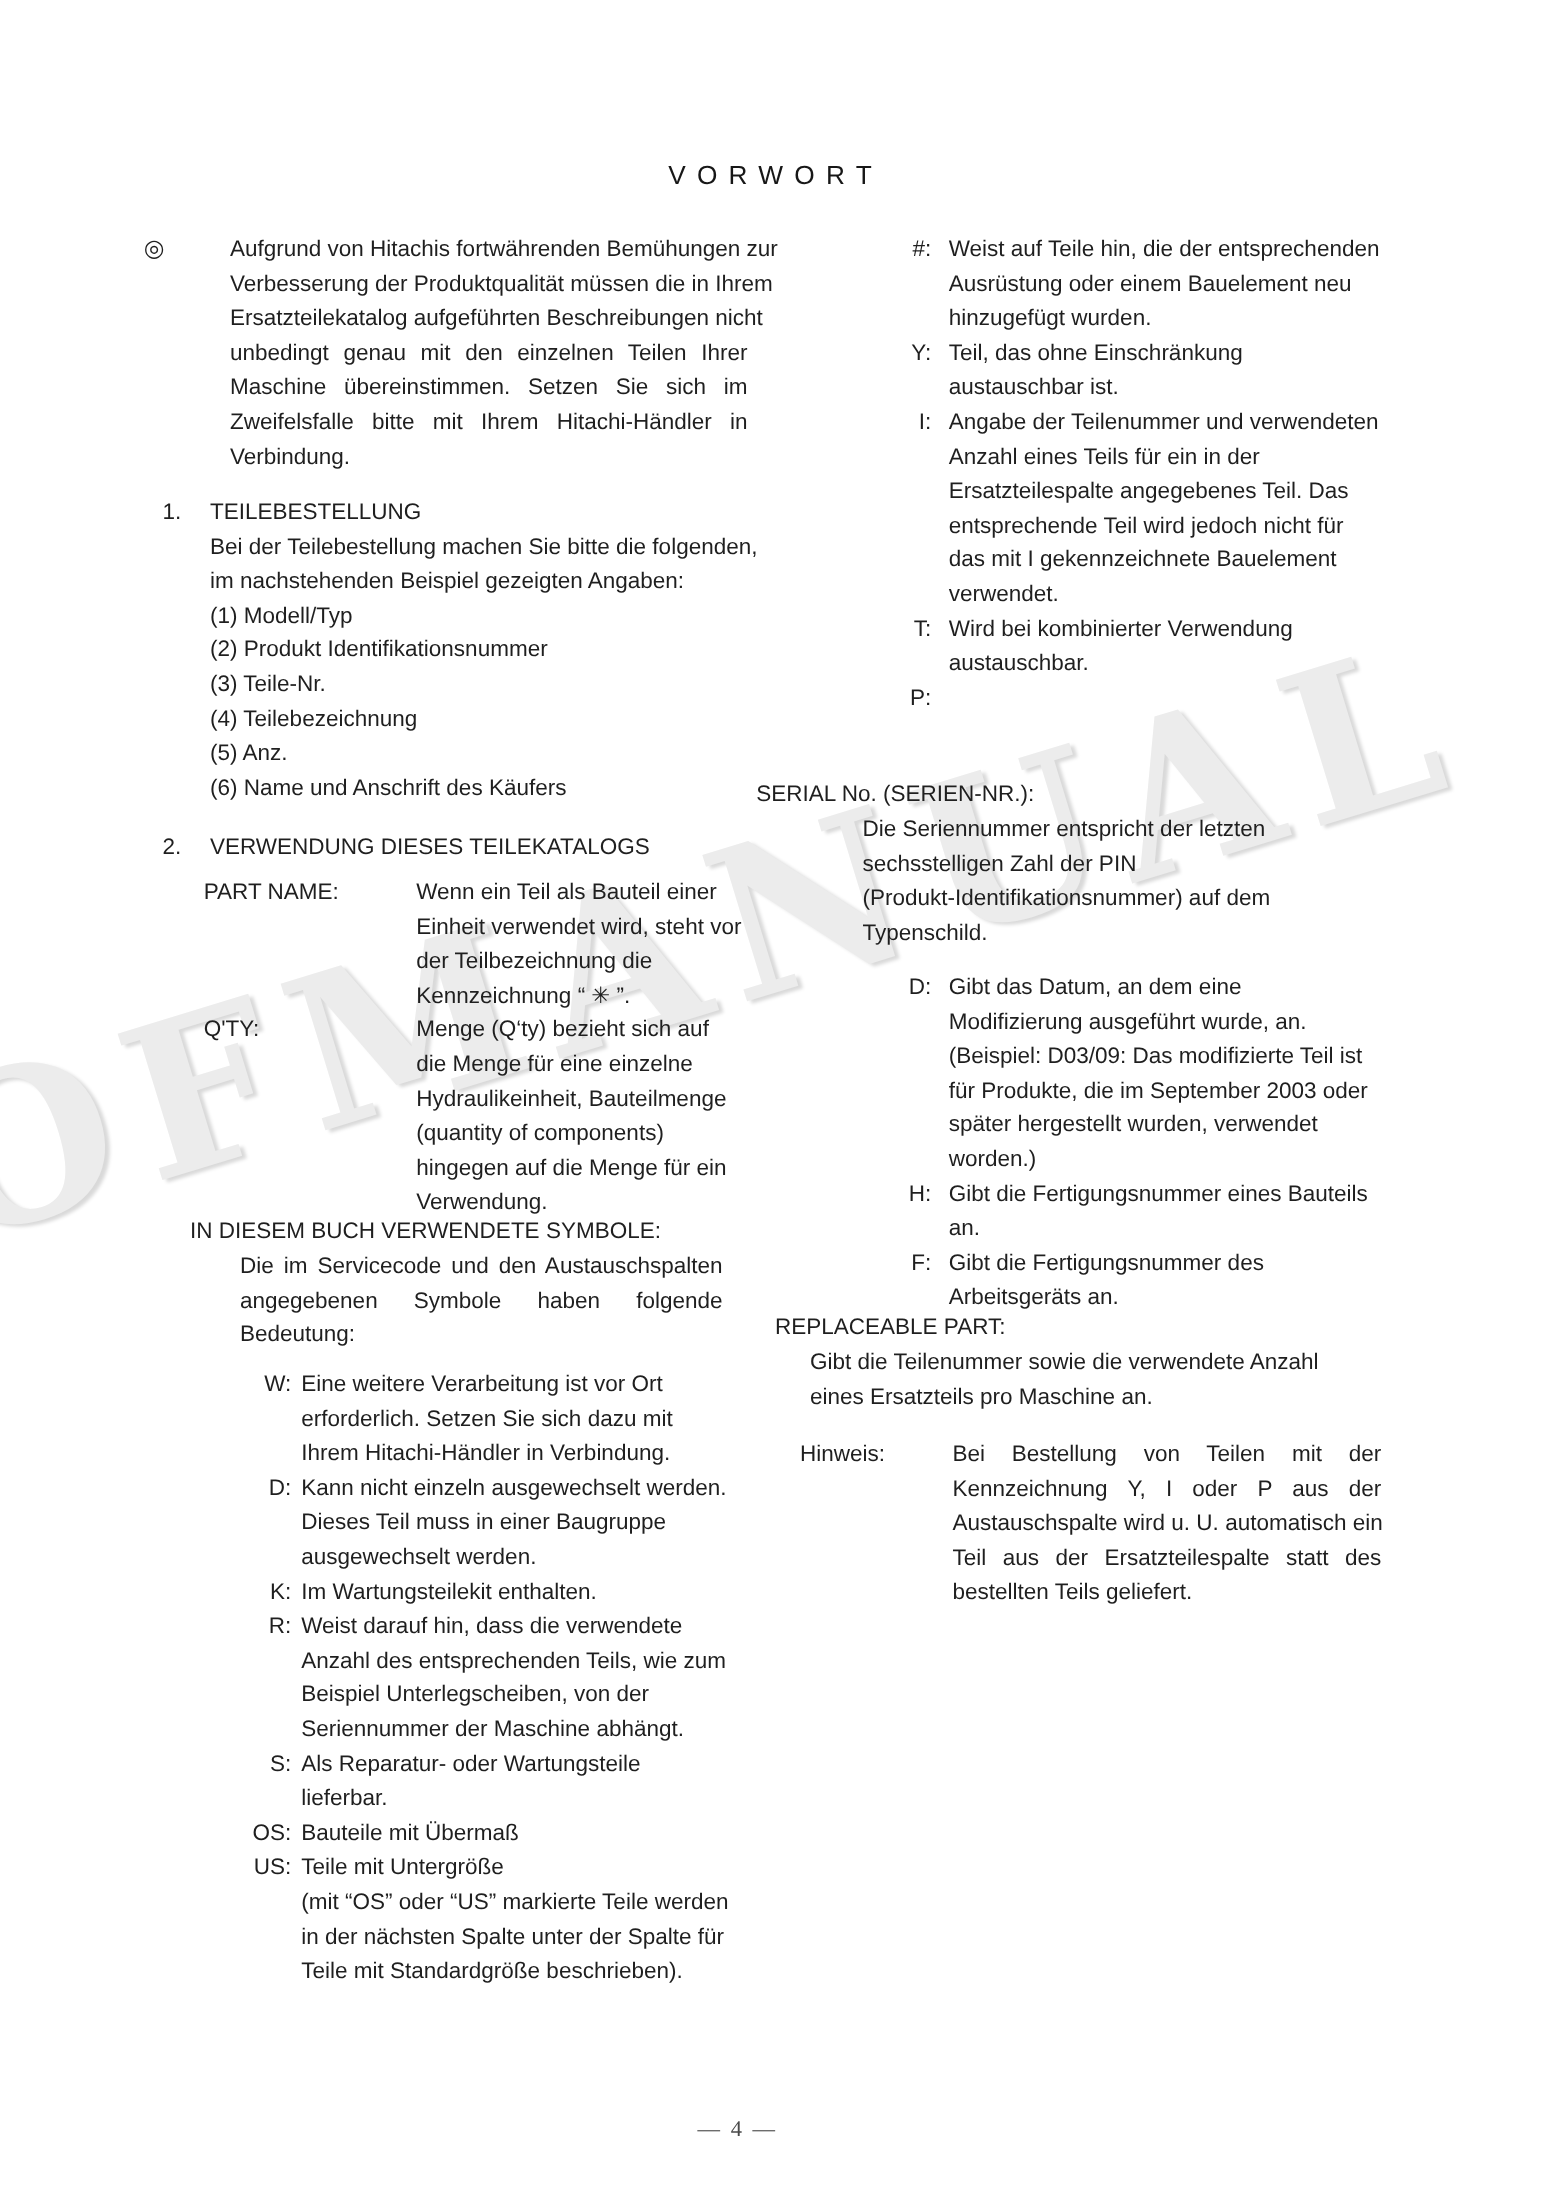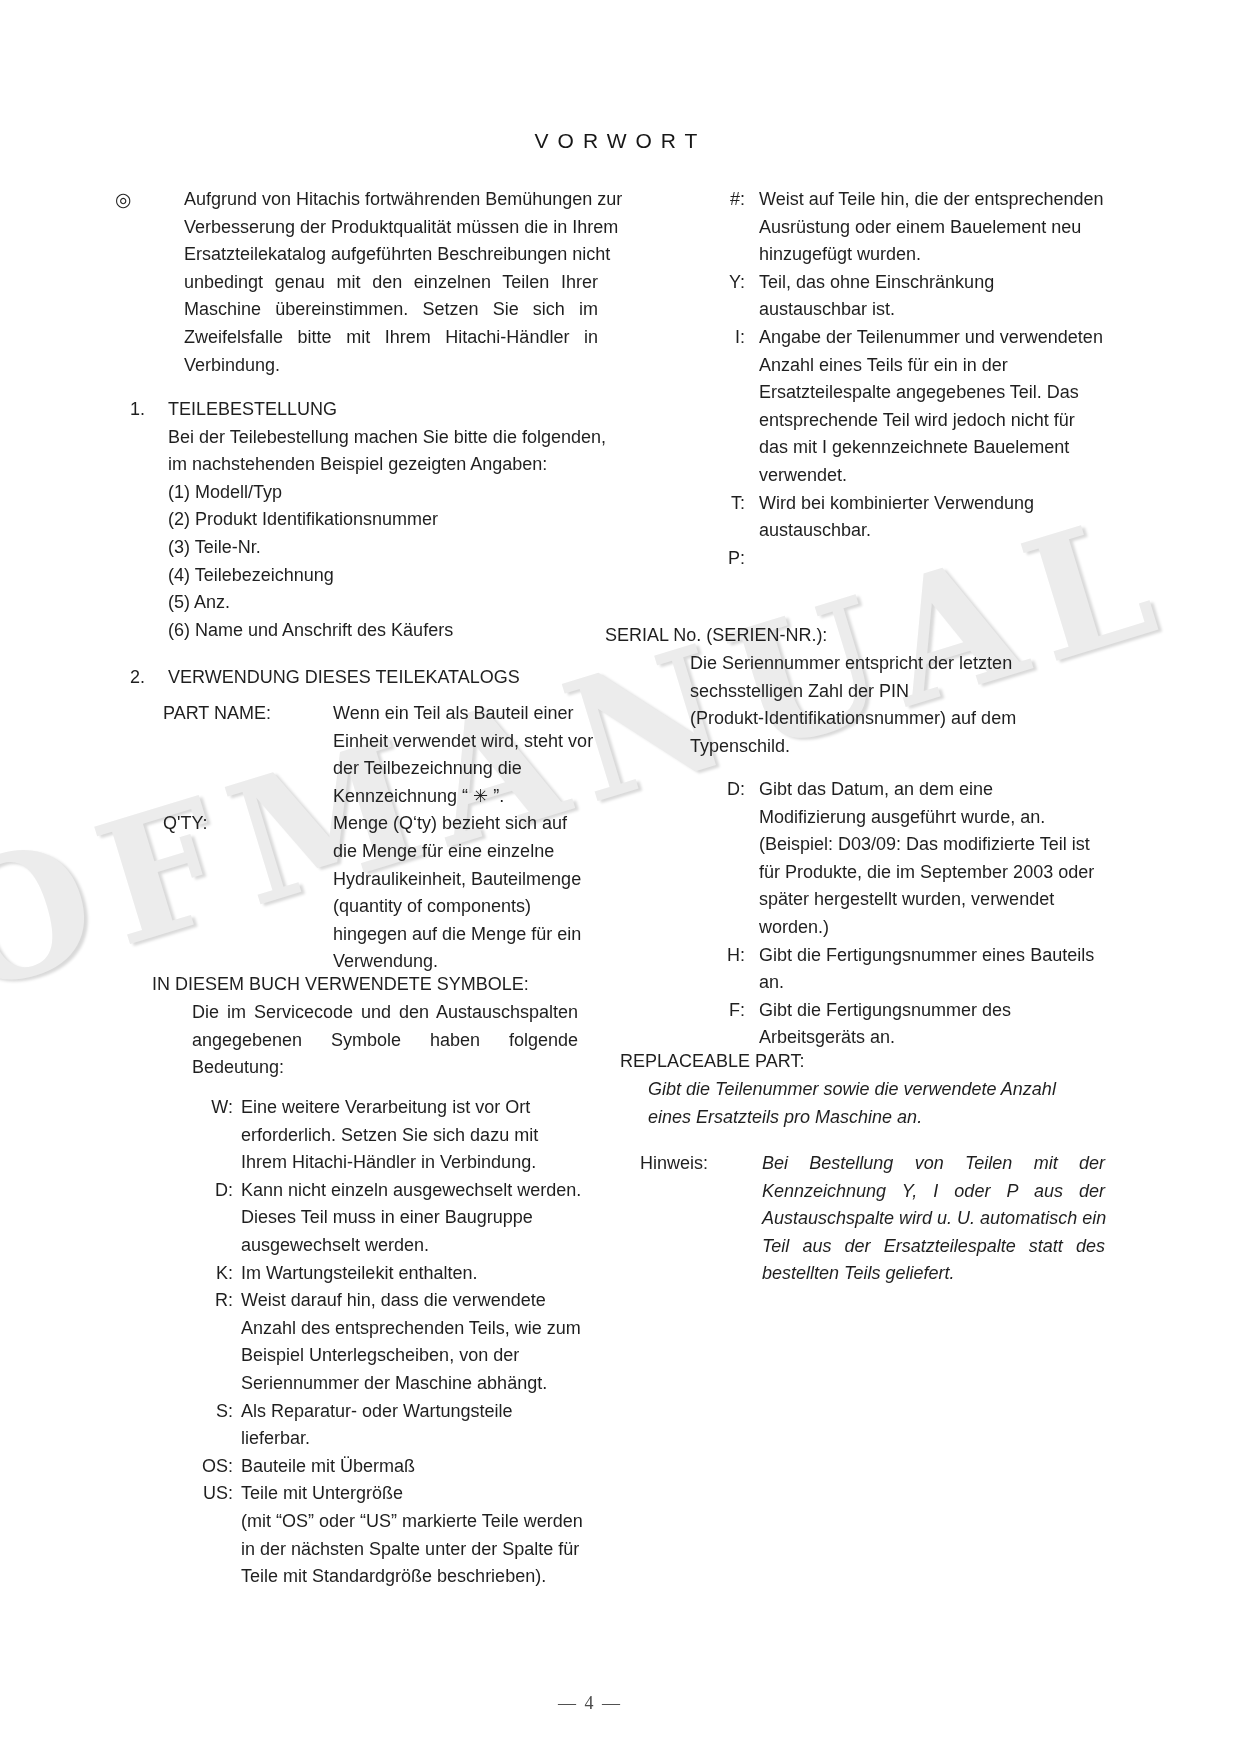--- a/index.html
+++ b/index.html
@@ -39,23 +39,23 @@
   #lsymbols .txt { margin-left:8px; }
   
   #rsymbols, #rsymbols2 { left:688px; }
   #rsymbols  { top:186px; }
   #rsymbols2 { top:776px; }
   #rsymbols .lab, #rsymbols2 .lab { width:57px; text-align:right; white-space:nowrap; }
   #rsymbols .txt, #rsymbols2 .txt { margin-left:14px; }
   #serial-heading { left:605px; top:622px; white-space:nowrap;text-align:center; }
   #serial-body    { left:690px; top:650px; }
   #replaceable-heading { left:620px; top:1048px; white-space:nowrap; }
-  #replaceable-body    { left:648px; top:1076px;font-style:italic; }
+  #replaceable-body    { left:648px; top:1076px; }
   #note-label { left:640px; top:1150px; white-space:nowrap; }
-  #note-body  { left:762px; top:1150px; width:343px;font-style:italic; }
+  #note-body  { left:762px; top:1150px; width:343px; }
   
   #footer {
     left:0; top:1690px; width:1180px; text-align:center;
     font-family:"Liberation Serif","DejaVu Serif",serif;
     font-size:18px; color:#4a4a4a; letter-spacing:2px;
   }
   
   #watermark {
     left:-52px; top:858px; transform:rotate(-17deg); transform-origin:0 50%;
     font-family:"DejaVu Serif","Liberation Serif",serif; font-weight:bold;

